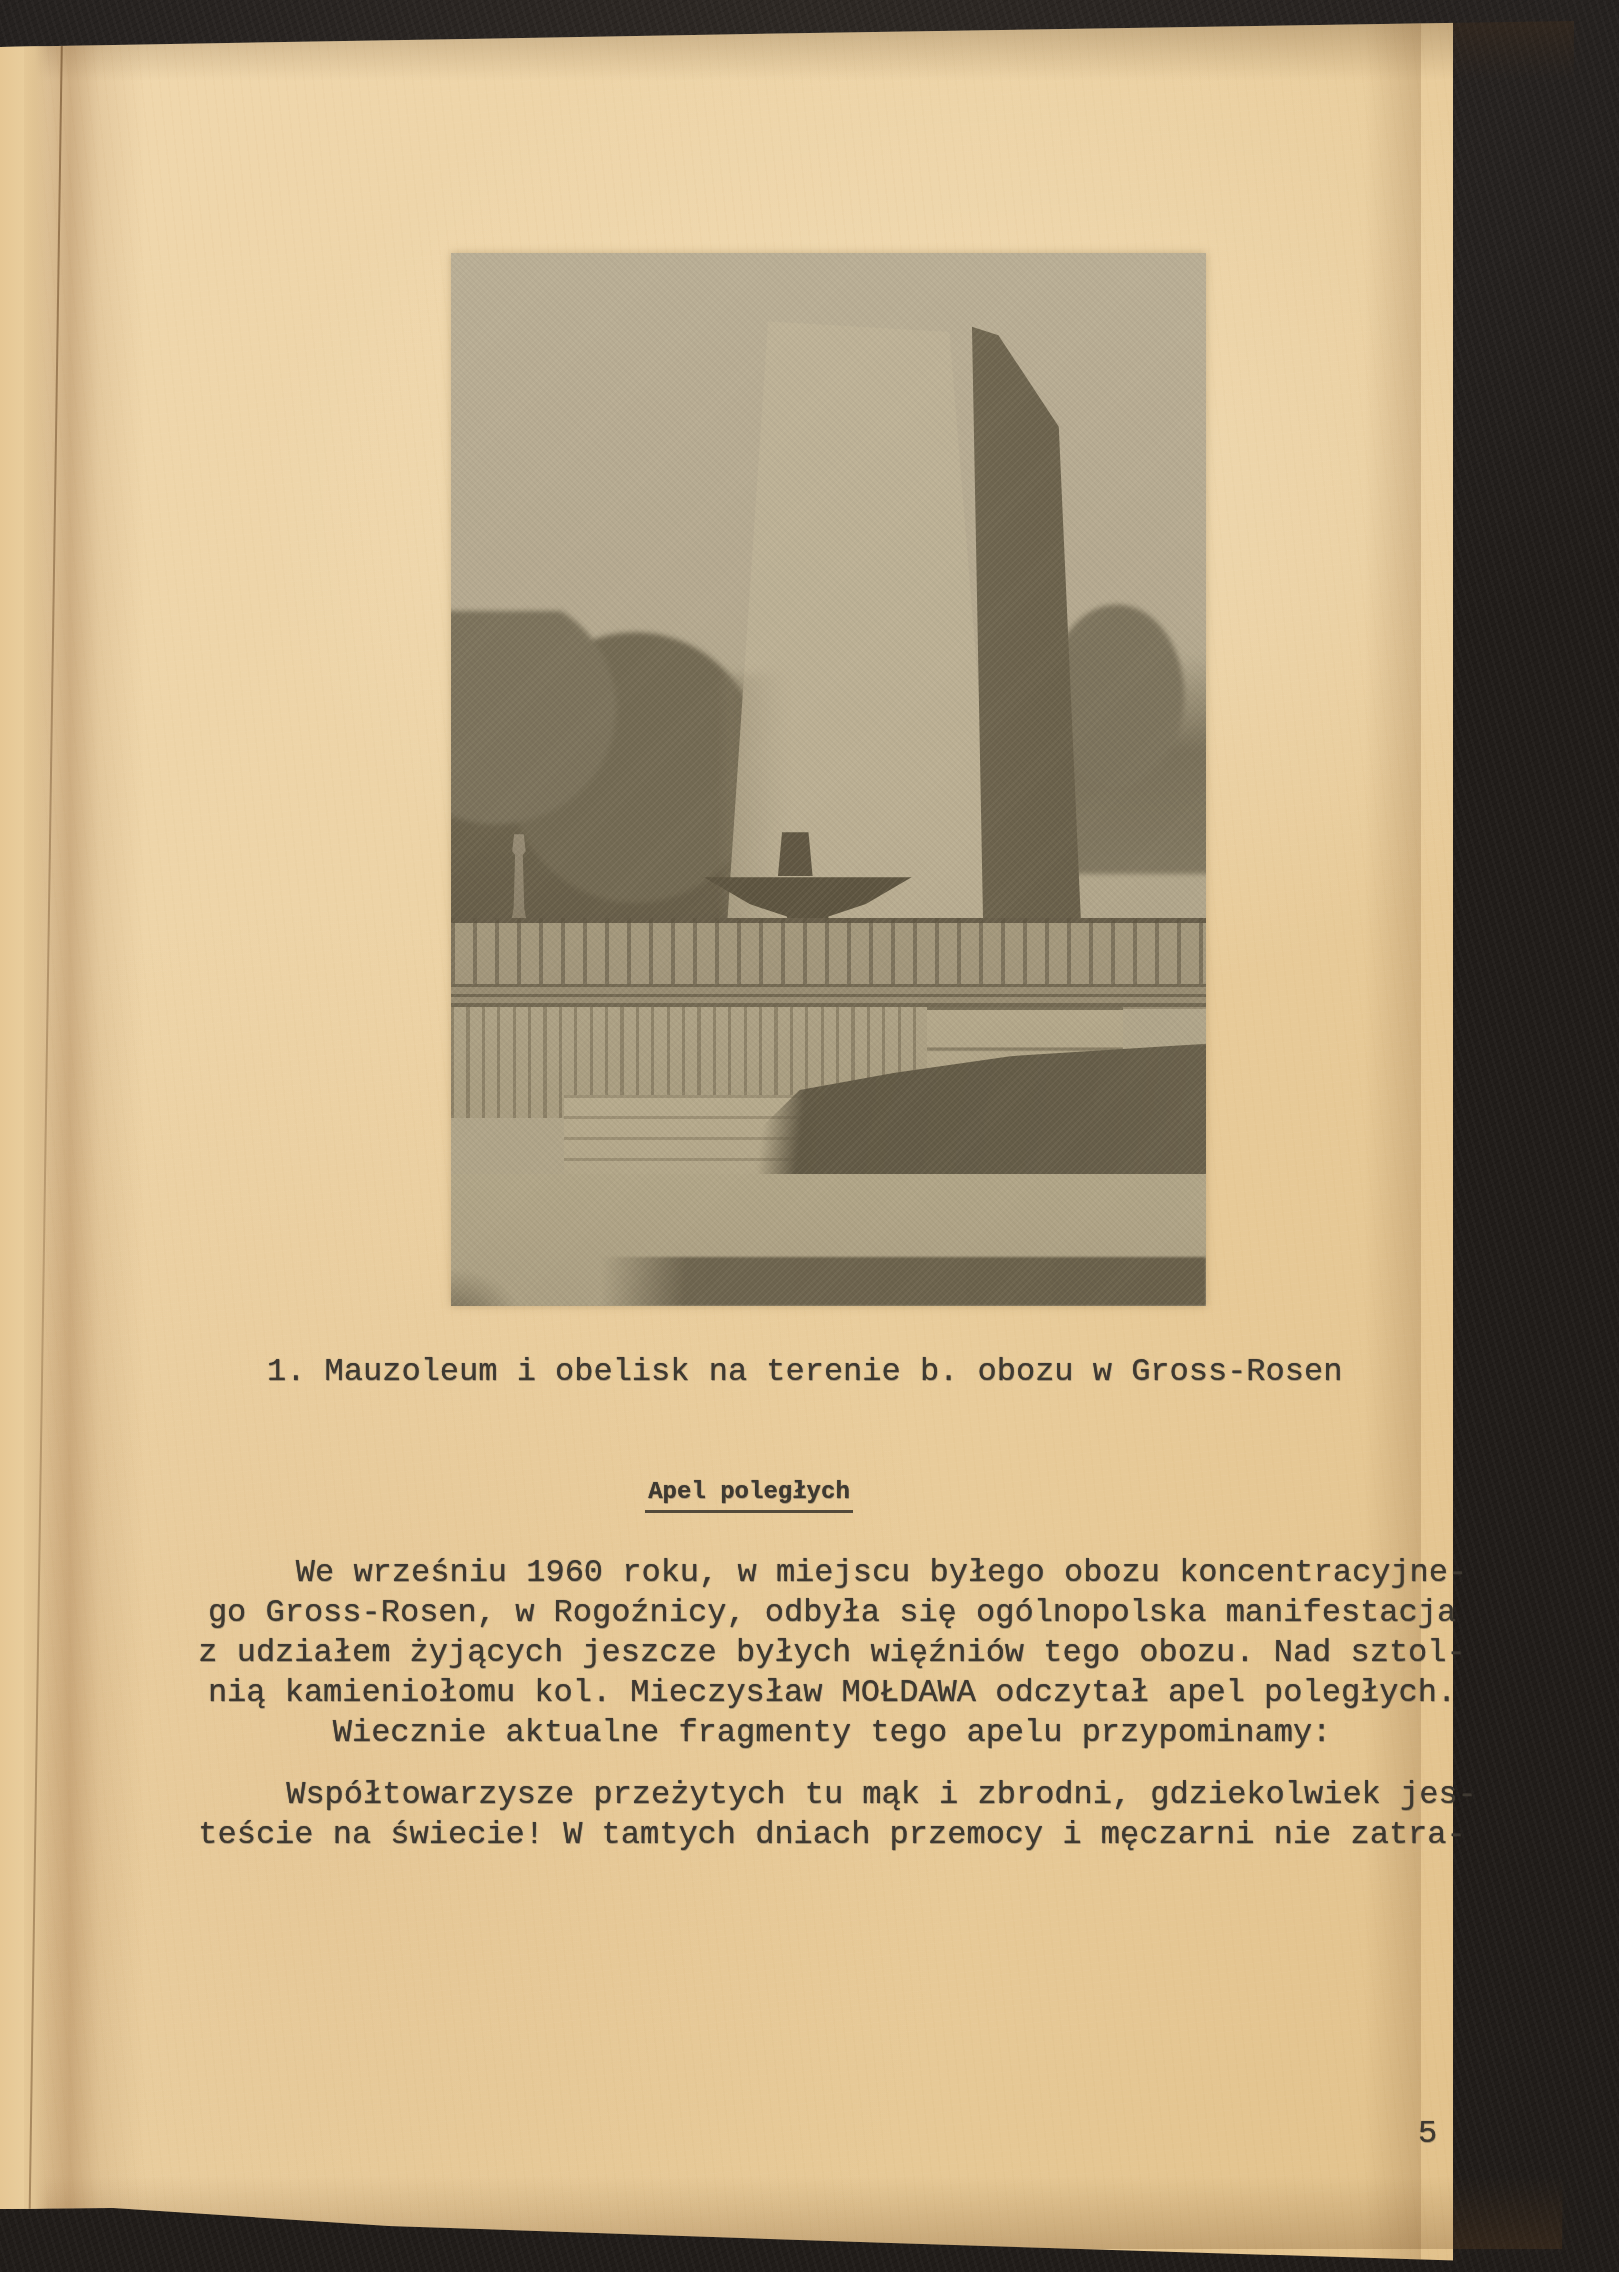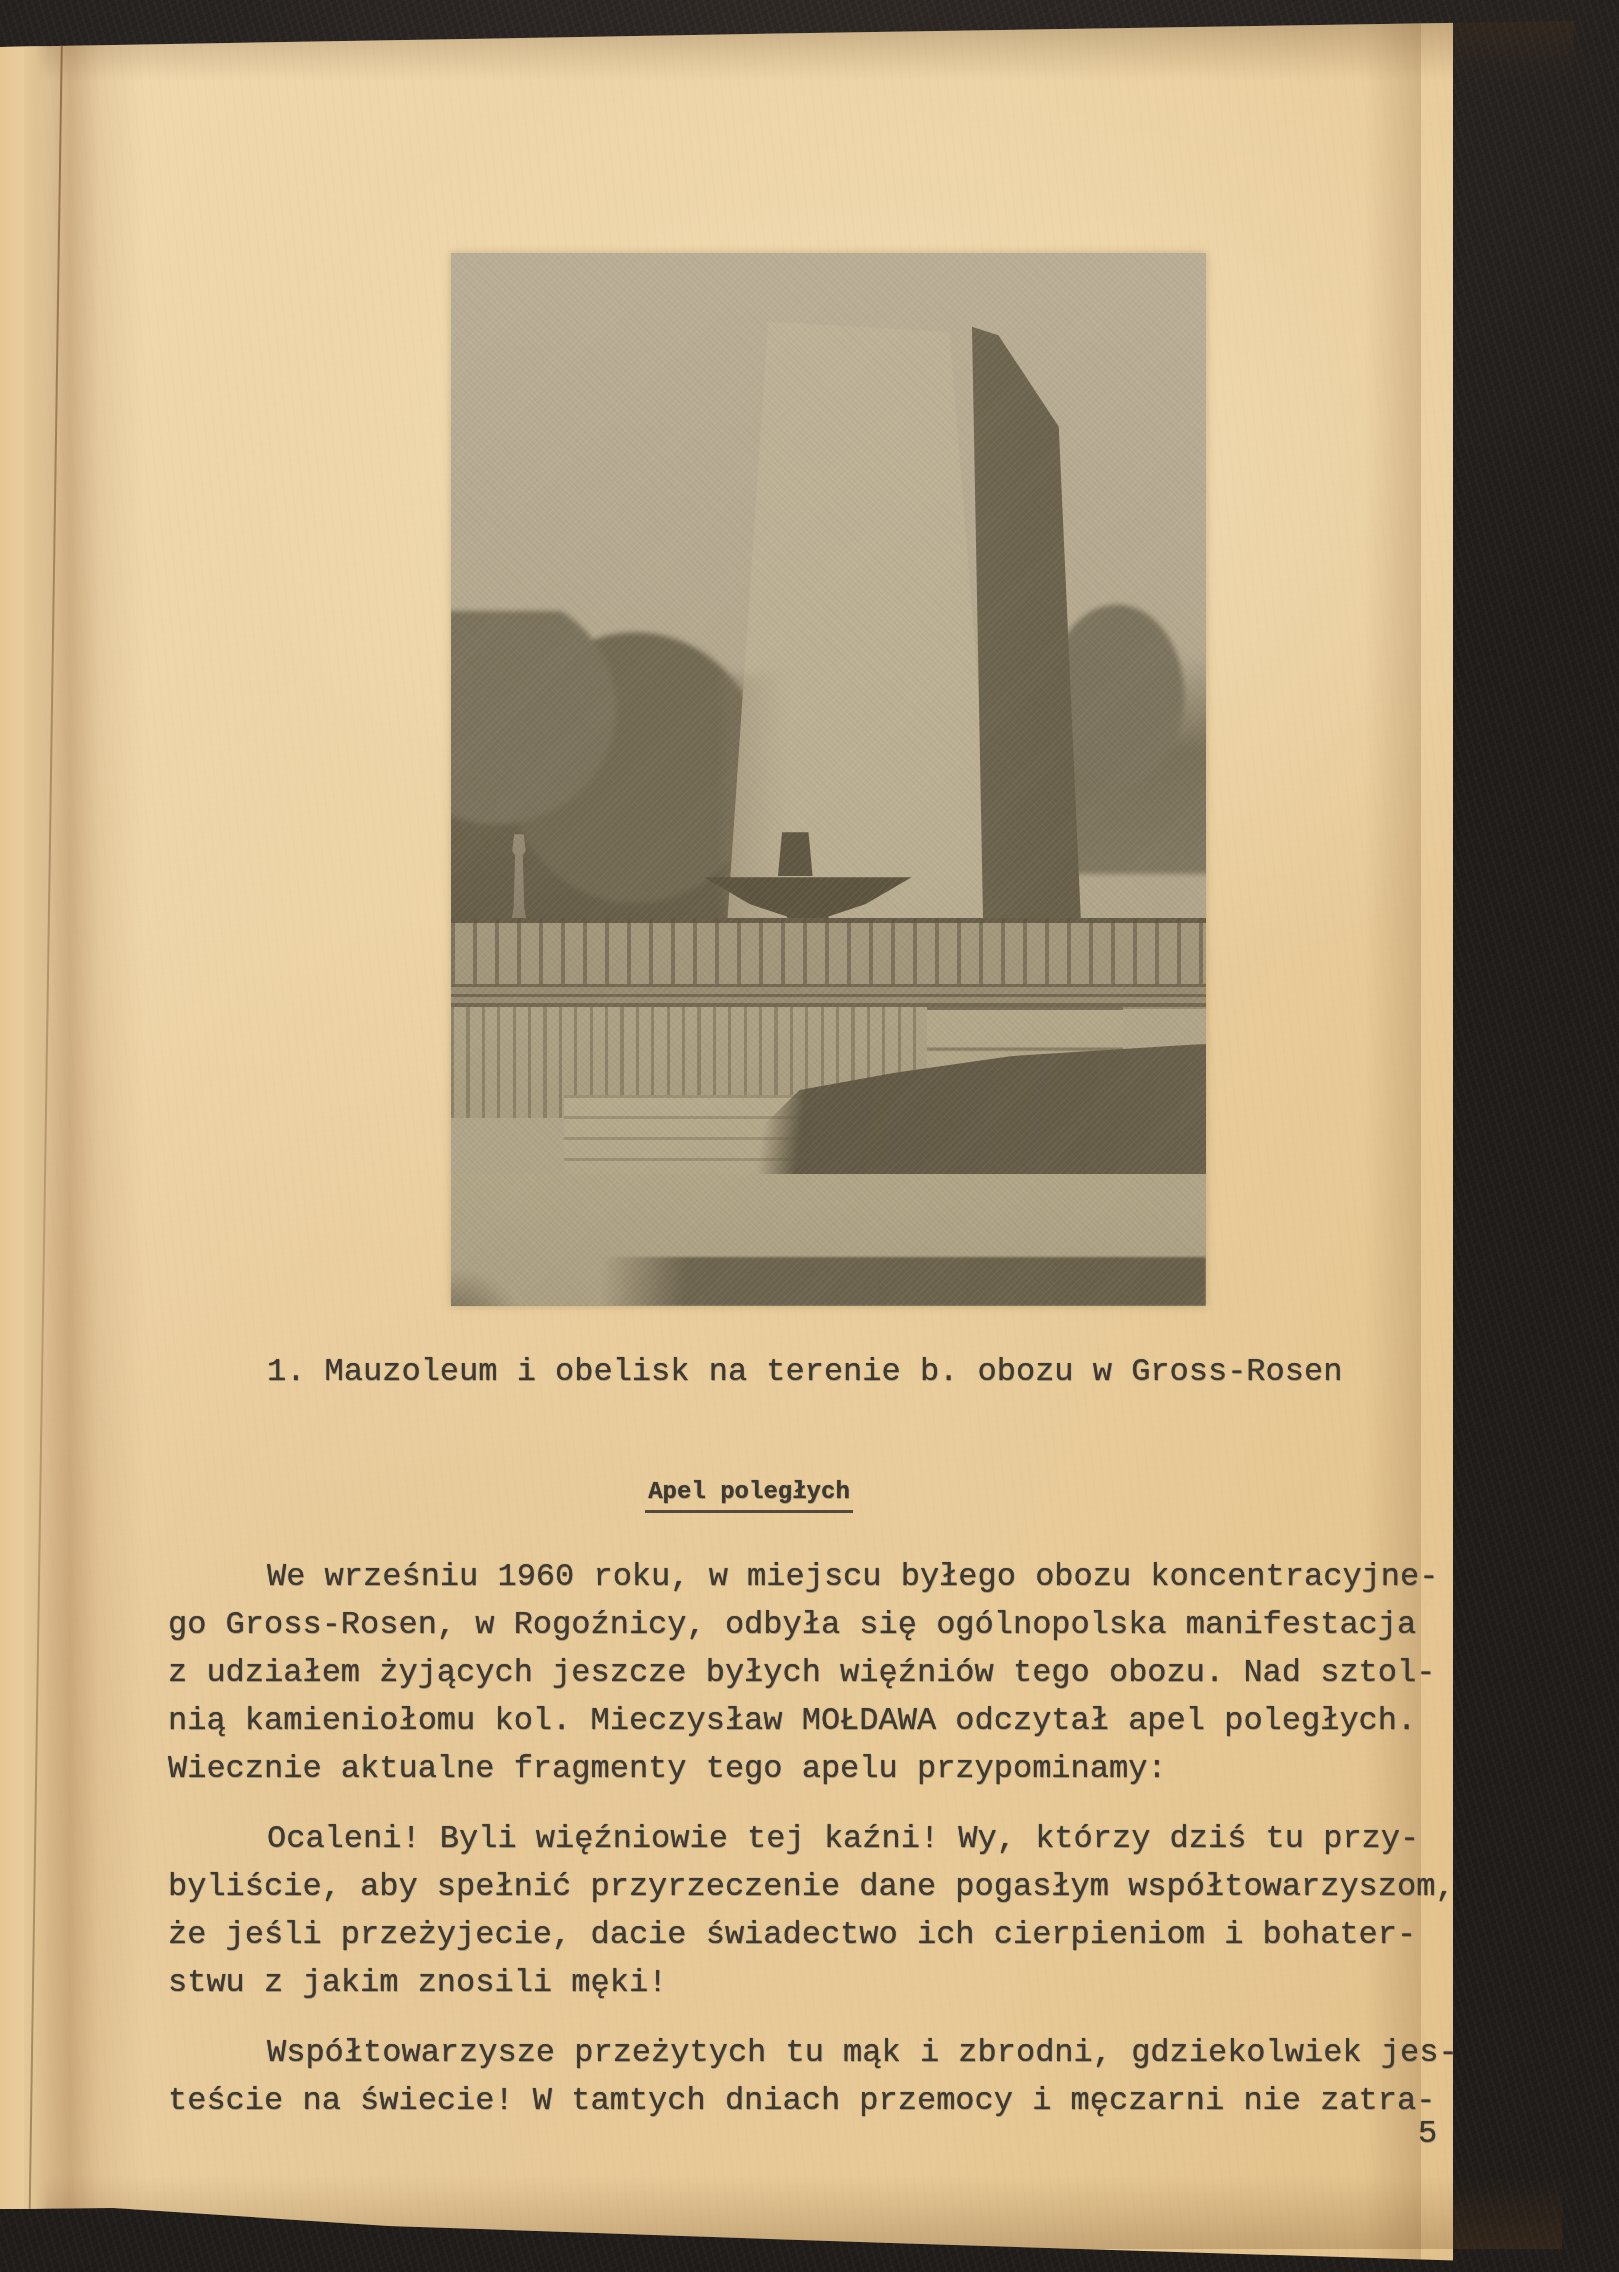--- a/index.html
+++ b/index.html
@@ -101,21 +101,21 @@
   .ph-grain{left:0;top:0;width:100%;height:100%;
     background:
       repeating-linear-gradient(45deg,rgba(0,0,0,.035) 0 1.6px,transparent 1.6px 4px),
       repeating-linear-gradient(-45deg,rgba(255,244,220,.05) 0 1.6px,transparent 1.6px 4.9px);}
   .ph-veil{left:0;top:0;width:100%;height:100%;background:rgba(214,186,138,.14);}
   
   .tw{color:#3e3931;text-shadow:0 0 1px rgba(62,57,49,.85),0.5px 0.5px 0 rgba(62,57,49,.30);}
   .caption{position:absolute;left:267px;top:1353px;font-size:32px;letter-spacing:0;white-space:pre;}
   .heading{position:absolute;left:645px;top:1478px;font-size:24px;font-weight:bold;
     padding:0 3.2px 4.9px 3.2px;border-bottom:3.2px solid rgba(62,56,46,.88);white-space:pre;}
-  .article{position:absolute;left:168px;top:1553px;width:1328px;font-size:32px;line-height:48px;}
+  .article{position:absolute;left:168px;top:1553px;width:1328px;font-size:32px;line-height:40px;text-align:center;}
   .para{white-space:pre;text-indent:99px;margin:0 0 22px 0;}
   .page-number{position:absolute;left:1418px;top:2115px;font-size:32px;}
 </style>
 </head>
 <body>
 
 <div class="scan">
   <div class="page">
     <div class="page-texture"></div>
     <div class="edge-shade-top"></div>
@@ -151,24 +151,20 @@
     <div class="caption tw">1. Mauzoleum i obelisk na terenie b. obozu w Gross-Rosen</div>
 
     <div class="heading tw">Apel poległych</div>
 
     <div class="article">
       <p class="para tw">We wrześniu 1960 roku, w miejscu byłego obozu koncentracyjne-
 go Gross-Rosen, w Rogoźnicy, odbyła się ogólnopolska manifestacja
 z udziałem żyjących jeszcze byłych więźniów tego obozu. Nad sztol-
 nią kamieniołomu kol. Mieczysław MOŁDAWA odczytał apel poległych.
 Wiecznie aktualne fragmenty tego apelu przypominamy:</p>
-      <p class="para tw">Ocaleni! Byli więźniowie tej kaźni! Wy, którzy dziś tu przy-
-byliście, aby spełnić przyrzeczenie dane pogasłym współtowarzyszom,
-że jeśli przeżyjecie, dacie świadectwo ich cierpieniom i bohater-
-stwu z jakim znosili męki!</p>
       <p class="para tw">Współtowarzysze przeżytych tu mąk i zbrodni, gdziekolwiek jes-
 teście na świecie! W tamtych dniach przemocy i męczarni nie zatra-</p>
     </div>
 
     <div class="page-number tw">5</div>
   </div>
 </div>
 
 
 </body></html>

